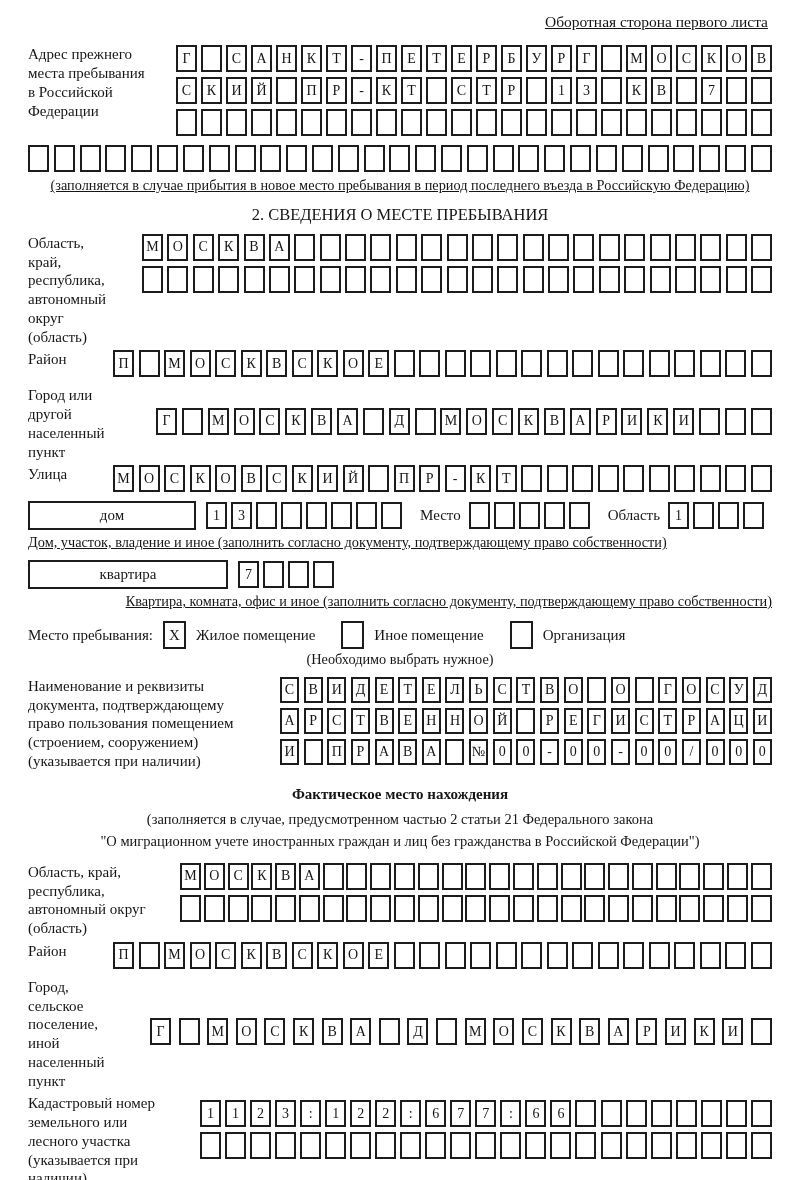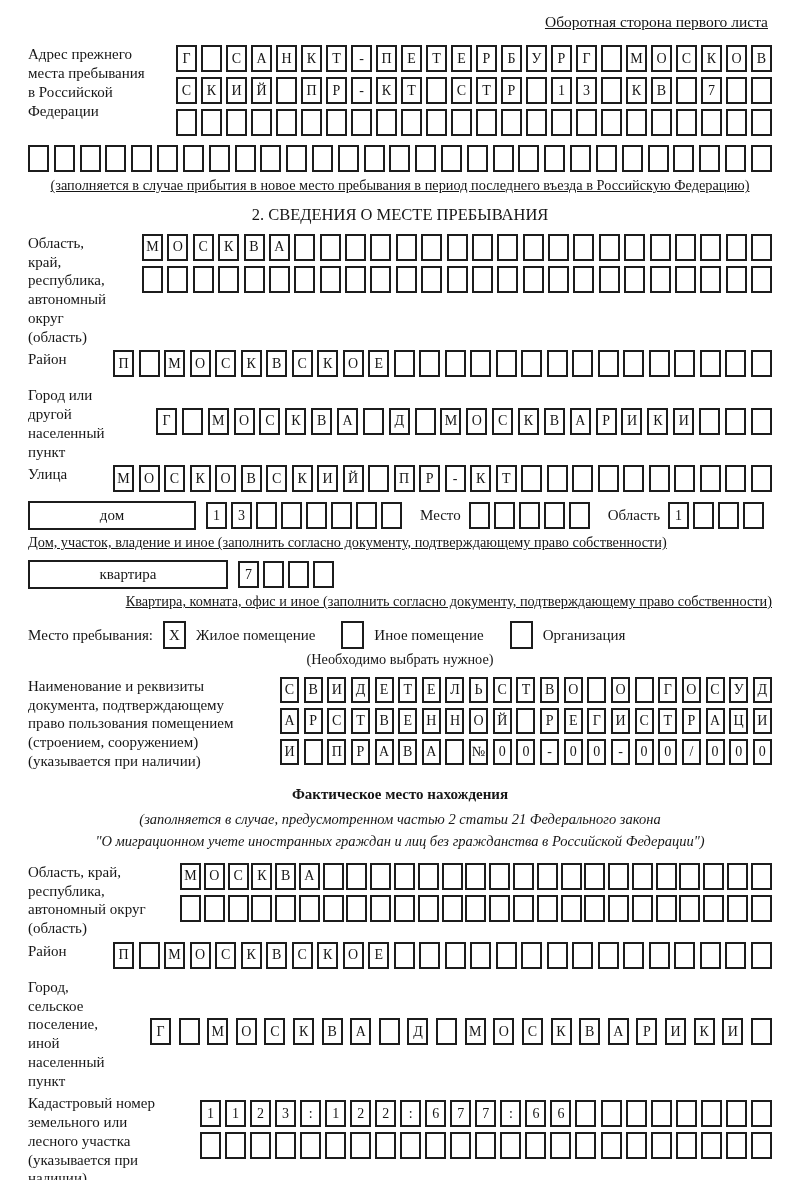--- a/index.html
+++ b/index.html
@@ -30,21 +30,21 @@
   .g85 {grid-template-columns:85px 1fr;}
   .g128{grid-template-columns:128px 1fr;align-items:center;}
   .g152{grid-template-columns:152px 1fr;}
   .g122{grid-template-columns:122px 1fr;align-items:center;}
   .g172{grid-template-columns:172px 1fr;}
   .flabel{padding-right:24px;}
 
   .note{font-size:14.3px;text-align:center;margin:2px 0 8px 0;text-decoration:underline;}
   .sec-title{font-weight:normal;text-align:center;font-size:16.5px;margin:10px 0 8px 0;}
   .fact-title{font-weight:bold;text-align:center;font-size:15px;margin:14px 0 6px 0;}
-  .fact-sub{font-size:14.5px;text-align:center;margin:0 0 10px 0;line-height:1.5;font-style:italic;}
+  .fact-sub{font-size:14.5px;text-align:center;margin:0 0 10px 0;line-height:1.5;}
 
   .widebox{
     box-sizing:border-box;border:2px solid #1c1c1c;height:29px;
     display:flex;align-items:center;justify-content:center;font-size:15px;flex:0 0 auto;
   }
   .wb-house{width:168px;margin-right:10px;}
   .wb-apt{width:200px;margin-right:10px;}
   .inline-label{margin:0 8px 0 14px;white-space:nowrap;}
 
   .stay-row{display:flex;align-items:center;margin:10px 0 2px 0;}

